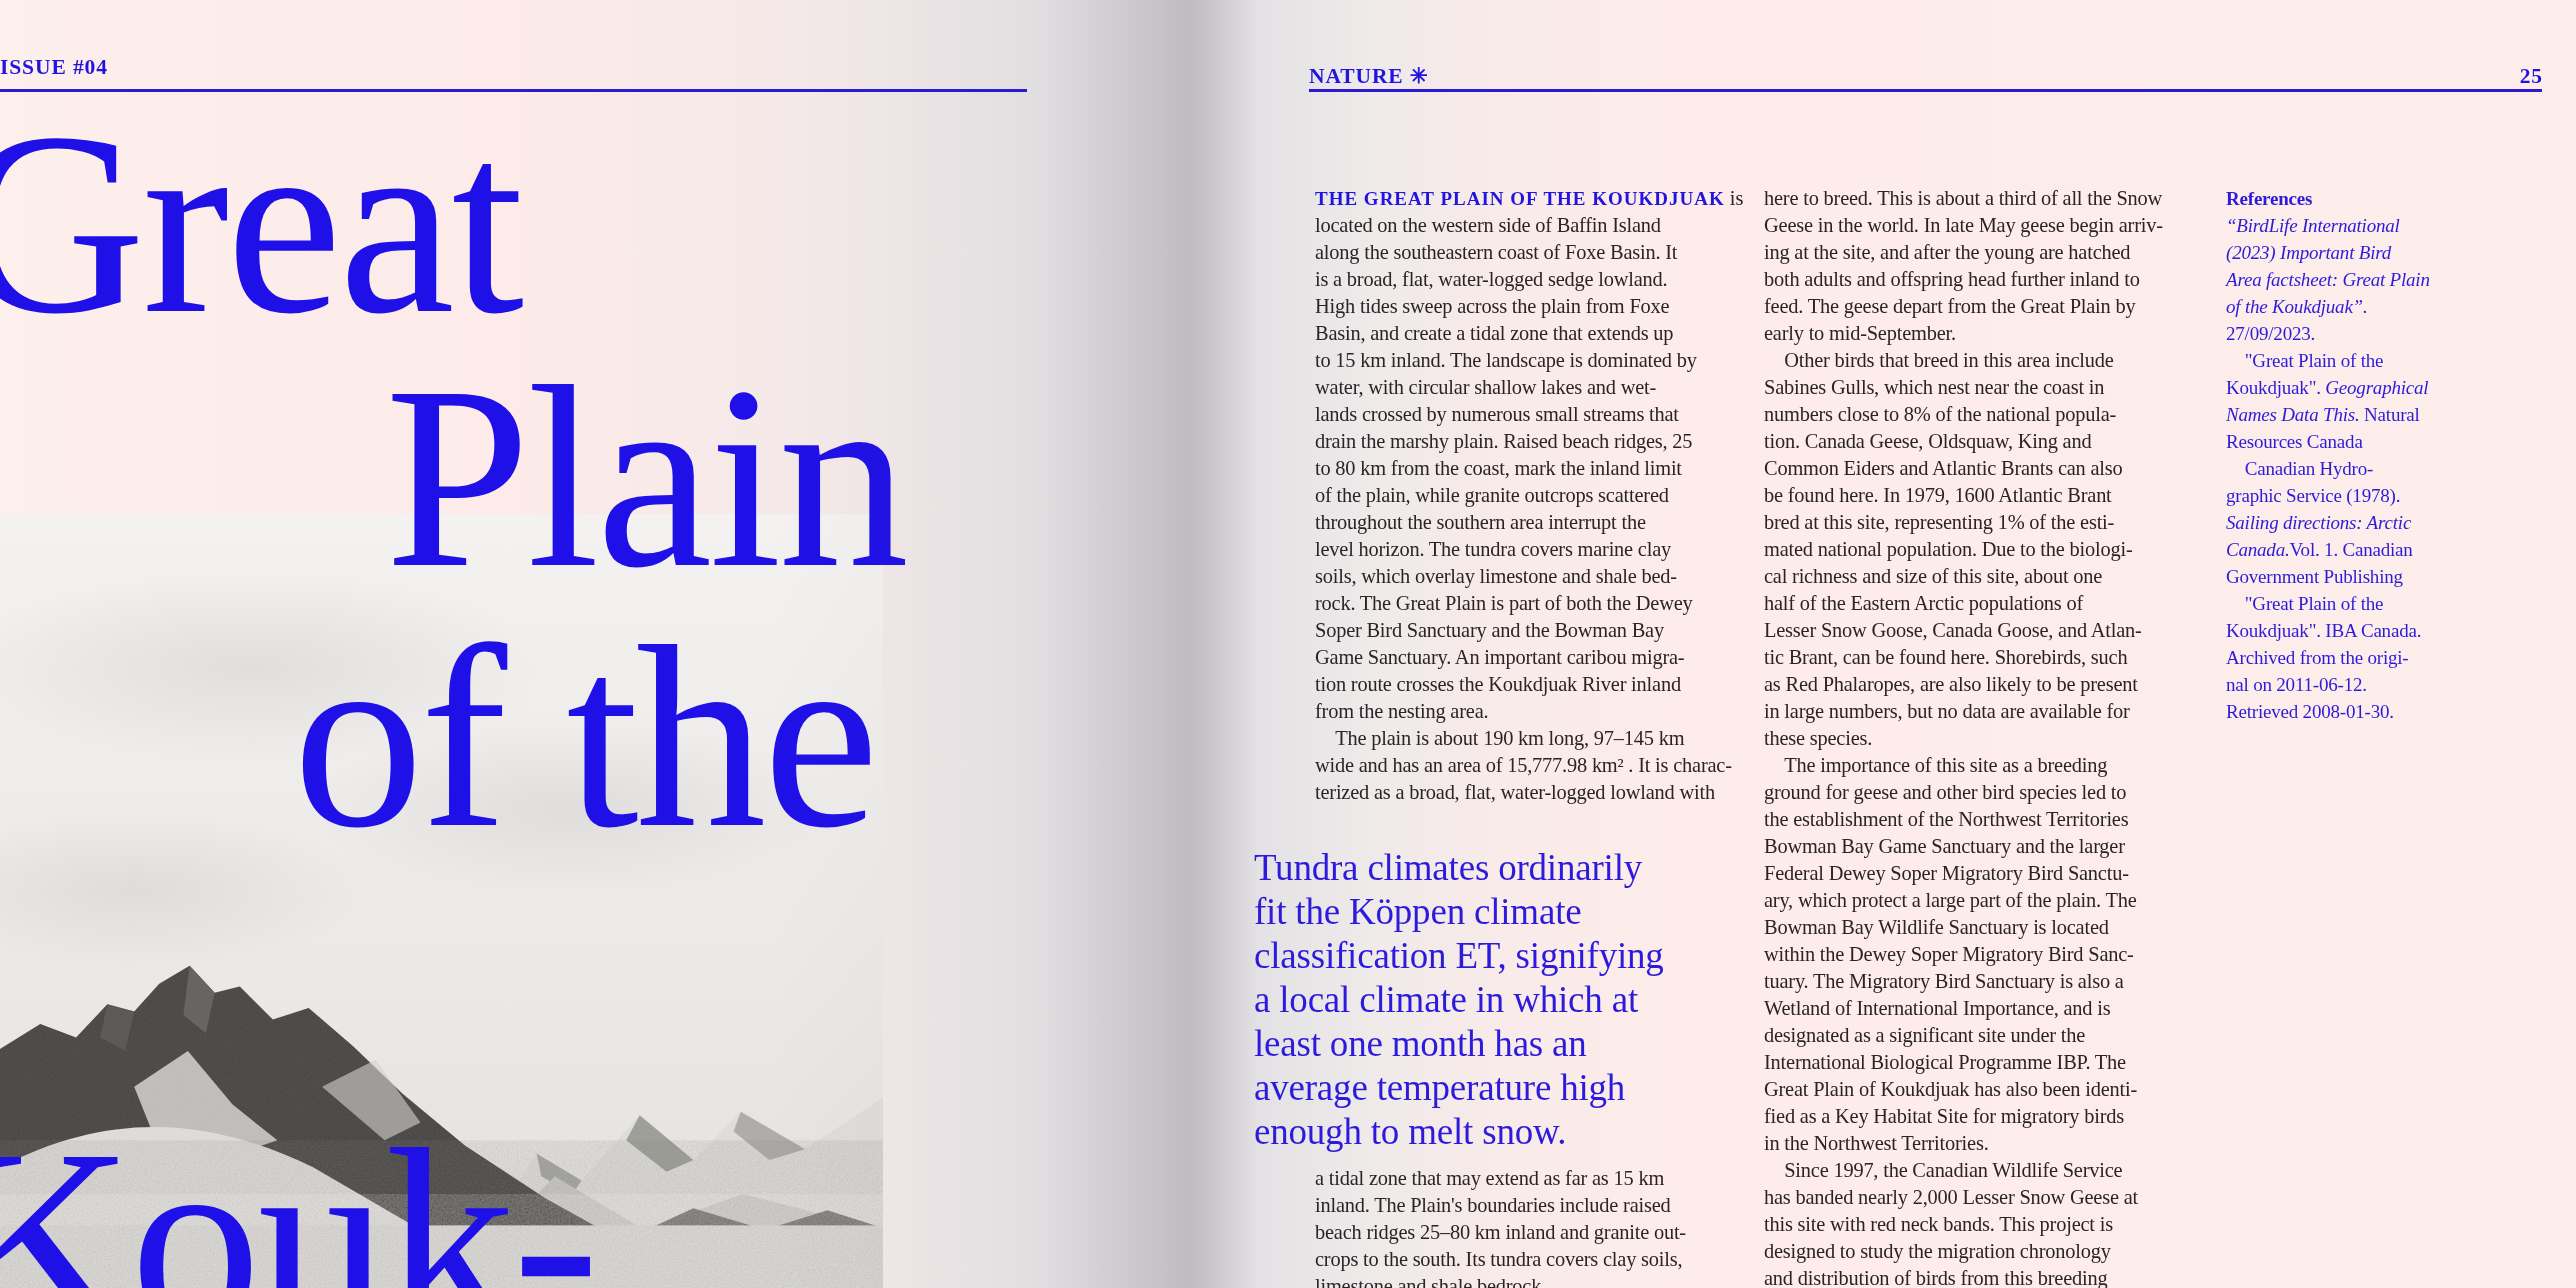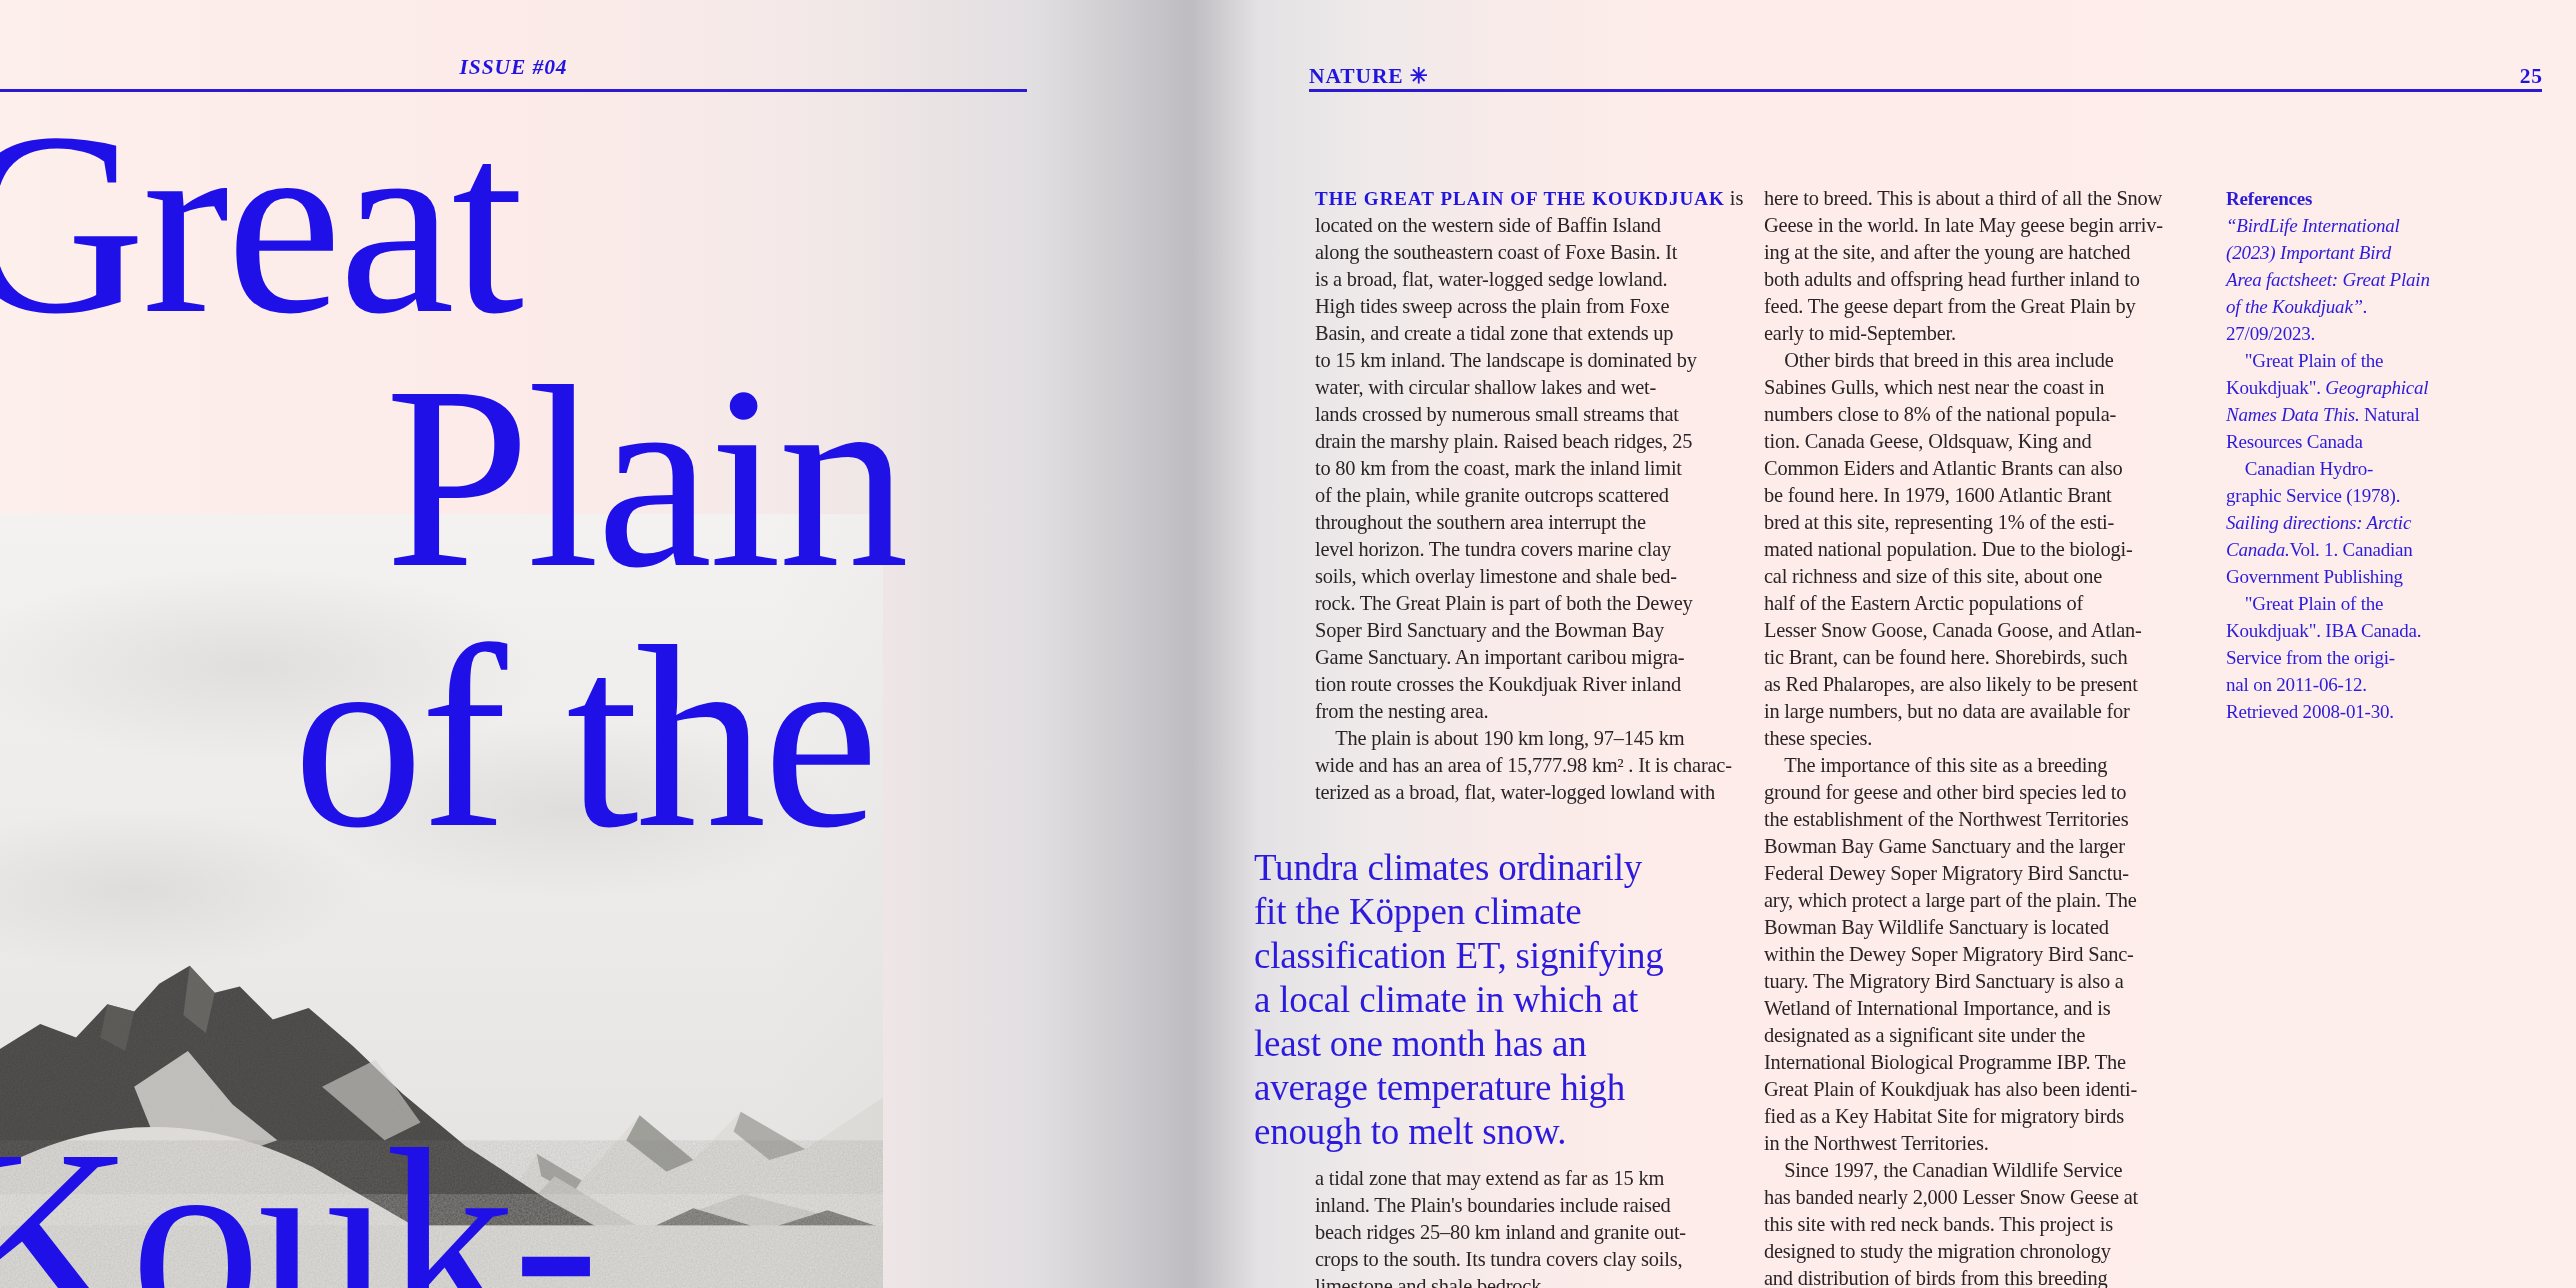--- a/index.html
+++ b/index.html
@@ -102,21 +102,21 @@
     <path d="M360,640 L420,610 L470,680 L430,700 Z" fill="#d6d4d0" opacity="0.6"></path>
 
     <rect x="0" y="795" width="987" height="70" fill="#d7d6d2"></rect>
     <rect x="0" y="700" width="987" height="165" filter="url(#grain)" opacity="0.5"></rect>
     <rect x="0" y="760" width="987" height="105" filter="url(#grainLight)" opacity="0.6"></rect>
   </svg>
 
   <div id="fold" class="abs"></div>
 
   <div class="abs rule" style="left:0;top:89px;width:1027px;"></div>
-  <div class="abs folio" style="left:0;top:55px;width:1027px;text-align:center;font-style:italic;">ISSUE #04</div>
+  <div class="abs folio" style="left:0;top:55px;width:1027px;text-align:left;">ISSUE #04</div>
 
   <div class="abs rule" style="left:1309px;top:89px;width:1233px;"></div>
   <div class="abs folio" style="left:1309px;top:55px;margin-top:8px;">NATURE ✳</div>
   <div class="abs folio" style="left:2364px;top:64px;width:179px;text-align:right;">25</div>
 
   <div class="abs display" style="left:-43px;top:92px;">Great</div>
   <div class="abs display" style="left:385px;top:346px;">Plain</div>
   <div class="abs display" style="left:293px;top:606px;">of the</div>
   <div class="abs display" style="left:-55px;top:1109px;">Kouk-</div>
 
@@ -212,19 +212,19 @@
       <div class="ref-line"><span class="seg-r">Koukdjuak". </span><span class="seg-i">Geographical</span></div>
       <div class="ref-line"><span class="seg-i">Names Data This.</span><span class="seg-r"> Natural</span></div>
       <div class="ref-line"><span class="seg-r">Resources Canada</span></div>
       <div class="ref-line"><span class="seg-r"> Canadian Hydro-</span></div>
       <div class="ref-line"><span class="seg-r">graphic Service (1978).</span></div>
       <div class="ref-line"><span class="seg-i">Sailing directions: Arctic</span></div>
       <div class="ref-line"><span class="seg-i">Canada.</span><span class="seg-r">Vol. 1. Canadian</span></div>
       <div class="ref-line"><span class="seg-r">Government Publishing</span></div>
       <div class="ref-line"><span class="seg-r"> "Great Plain of the</span></div>
       <div class="ref-line"><span class="seg-r">Koukdjuak". IBA Canada.</span></div>
-      <div class="ref-line"><span class="seg-r">Service from the origi-</span></div>
+      <div class="ref-line"><span class="seg-r">Archived from the origi-</span></div>
       <div class="ref-line"><span class="seg-r">nal on 2011-06-12.</span></div>
       <div class="ref-line"><span class="seg-r">Retrieved 2008-01-30.</span></div>
     </div>
 
 </div>
 
 
 </body></html>

